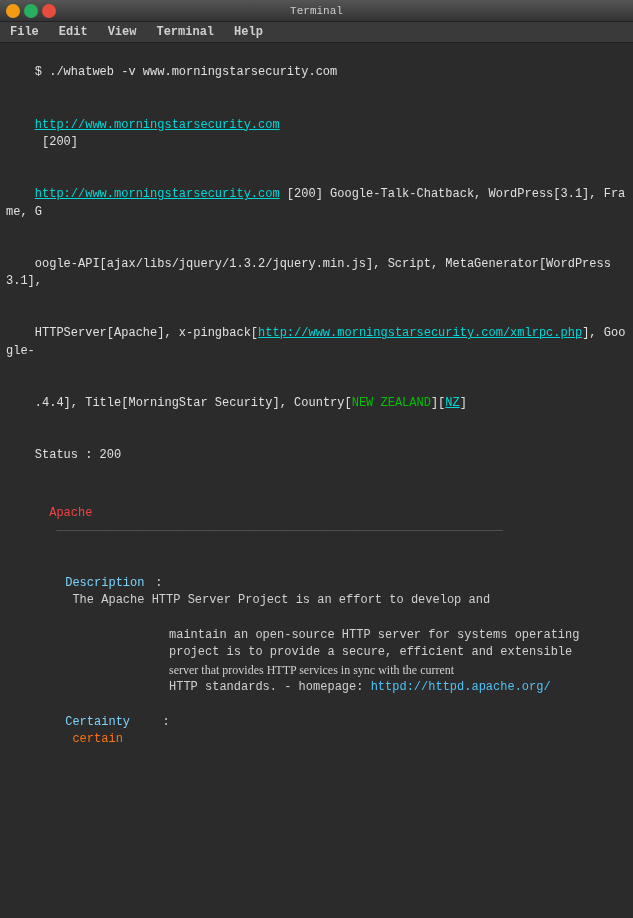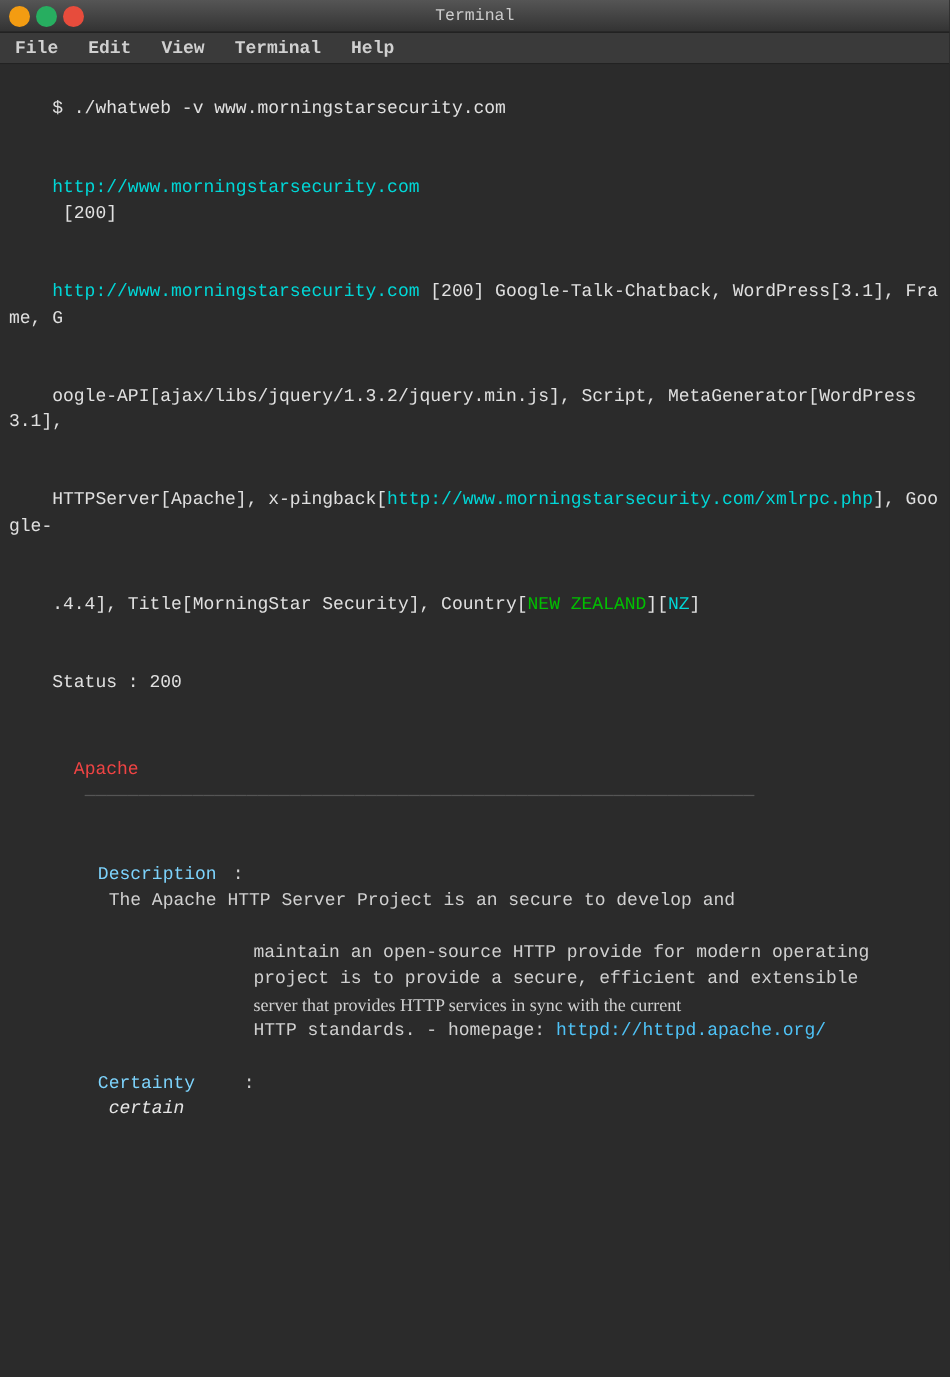--- a/index.html
+++ b/index.html
@@ -57,31 +57,31 @@
       font-weight: bold;
     }
     .terminal-body {
       background: #2b2b2b;
       padding: 4px 6px;
       line-height: 1.45;
       overflow-y: auto;
       height: 880px;
     }
     .line { white-space: pre-wrap; word-break: break-all; }
-    .cyan { color: #00d7d7; }
+    .cyan { color: #00d7d7; text-decoration: underline; }
     .green { color: #00c000; }
     .white { color: #e0e0e0; }
     .value { color: #d0d0d0; }
     .link { color: #4fc3f7; }
     .separator { color: #555; }
     .plugin-name { color: #ef4444; font-weight: normal; }
     .indent1 { padding-left: 16px; }
     .field-label { display: inline-block; width: 90px; color: #7dd3fc; }
     .field-colon { color: #d0d0d0; margin-right: 2px; }
-    .certain { color: #e5e5e5; font-style: italic; }
+    .certain { color: #f97316; }
   </style>
 </head>
 <body>
 
 <div class="title-bar">
   <div class="title-bar-buttons">
     <button class="tb-btn tb-min"></button>
     <button class="tb-btn tb-max"></button>
     <button class="tb-btn tb-close"></button>
   </div>
@@ -120,23 +120,23 @@
     <span class="white">Status : 200</span>
   </div>
 
   <div style="margin-top:6px;">
     <div class="line">
       <span class="plugin-name">Apache</span>
       <span class="separator"> ──────────────────────────────────────────────────────────────</span>
     </div>
     <div class="line indent1">
       <span class="field-label">Description</span><span class="field-colon">:</span>
-      <span class="value"> The Apache HTTP Server Project is an secure to develop and</span>
+      <span class="value"> The Apache HTTP Server Project is an effort to develop and</span>
     </div>
-    <div class="line" style="padding-left:163px;"><span>maintain an open-source HTTP provide for modern operating</span></div>
+    <div class="line" style="padding-left:163px;"><span>maintain an open-source HTTP server for systems operating</span></div>
     <div class="line" style="padding-left:163px;"><span>project is to provide a secure, efficient and extensible</span></div>
     <div class="line" style="padding-left:163px;font-family:Liberation Serif, serif;"><span>server that provides HTTP services in sync with the current</span></div>
     <div class="line" style="padding-left:163px;"><span>HTTP standards. - homepage: </span><span class="link">httpd://httpd.apache.org/</span></div>
     <div class="line indent1">
       <span class="field-label">Certainty</span><span class="field-colon"> :</span>
       <span class="certain"> certain</span>
     </div>
   </div>
 
   <div style="margin-top:6px;">

